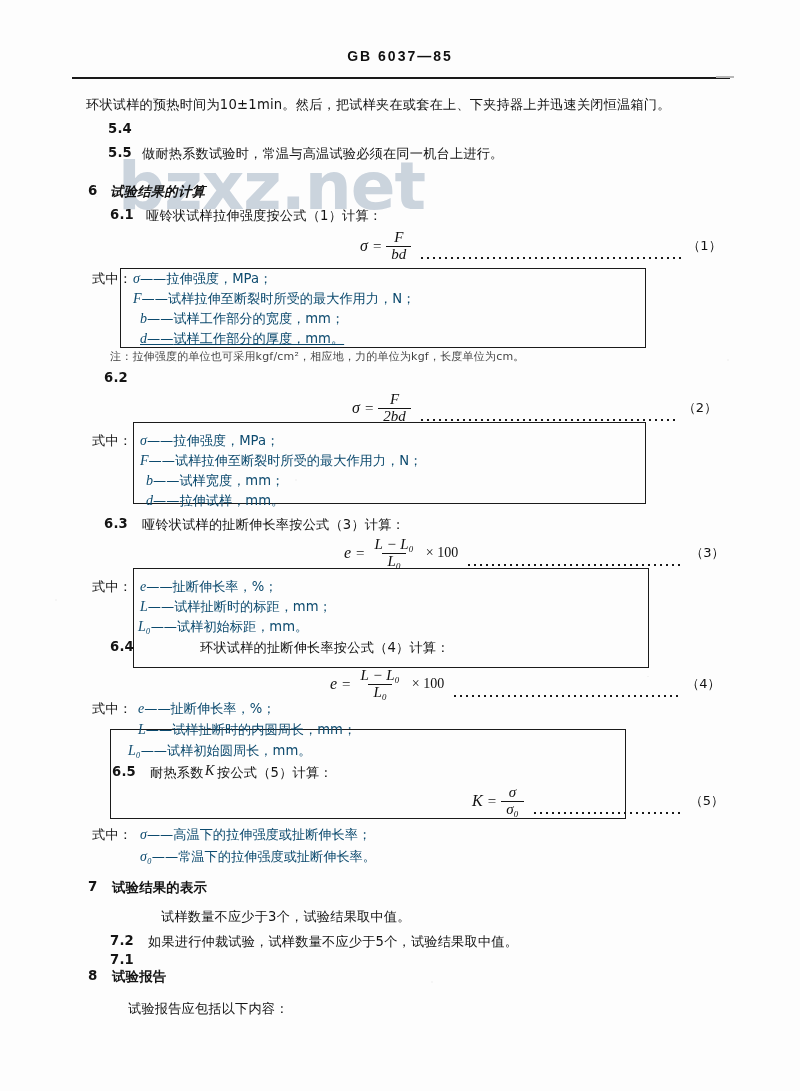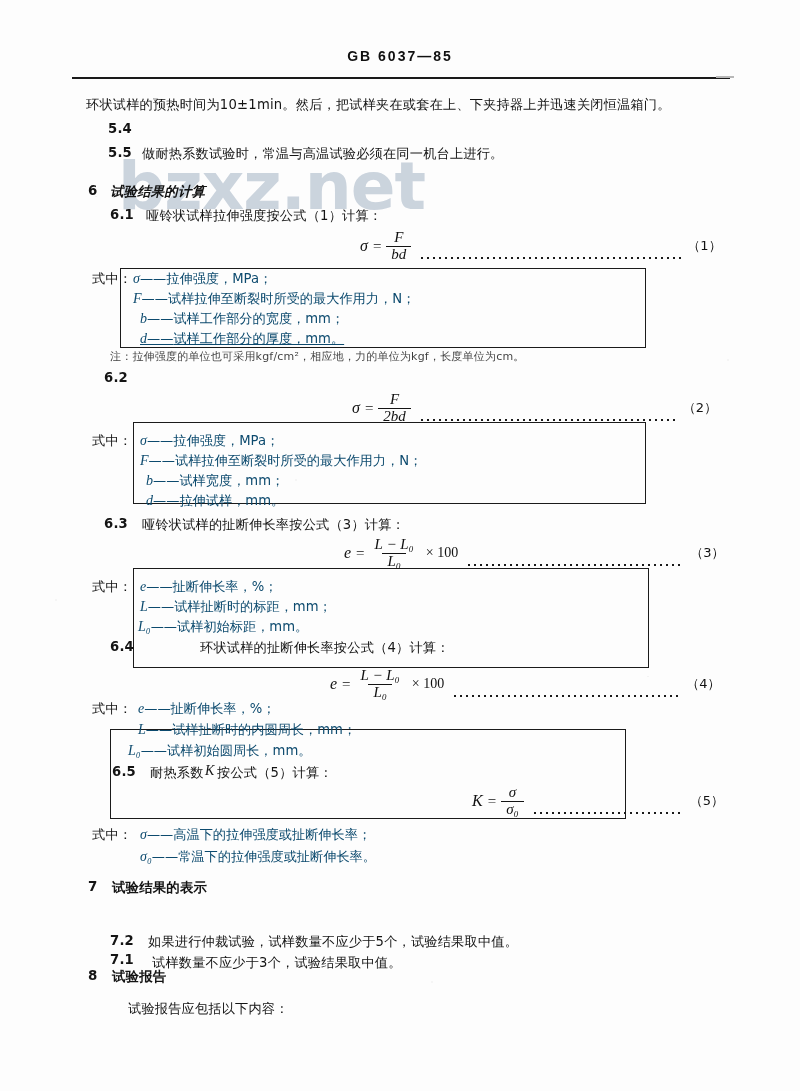--- a/index.html
+++ b/index.html
@@ -278,21 +278,21 @@
     <span class="sym">σ</span><span>——</span><span>高温下的拉伸强度或扯断伸长率；</span>
   </div>
   <div class="defrow" style="left:140px;top:848px;">
     <span class="sym">σ₀</span><span>——</span><span>常温下的拉伸强度或扯断伸长率。</span>
   </div>
 
   <div class="ln sec" style="left:88px;top:879px;">7</div>
   <div class="ln sec" style="left:112px;top:879px;">试验结果的表示</div>
 
   <div class="ln num" style="left:110px;top:952px;">7.1</div>
-  <div class="ln" style="left:152px;top:908px;margin-top:46px;">试样数量不应少于3个，试验结果取中值。</div>
+  <div class="ln" style="left:161px;top:908px;">试样数量不应少于3个，试验结果取中值。</div>
 
   <div class="ln num" style="left:110px;top:933px;">7.2</div>
   <div class="ln" style="left:148px;top:933px;">如果进行仲裁试验，试样数量不应少于5个，试验结果取中值。</div>
 
   <div class="ln sec" style="left:88px;top:968px;">8</div>
   <div class="ln sec" style="left:112px;top:968px;">试验报告</div>
 
   <div class="ln" style="left:128px;top:1000px;">试验报告应包括以下内容：</div>
 </div>
 

